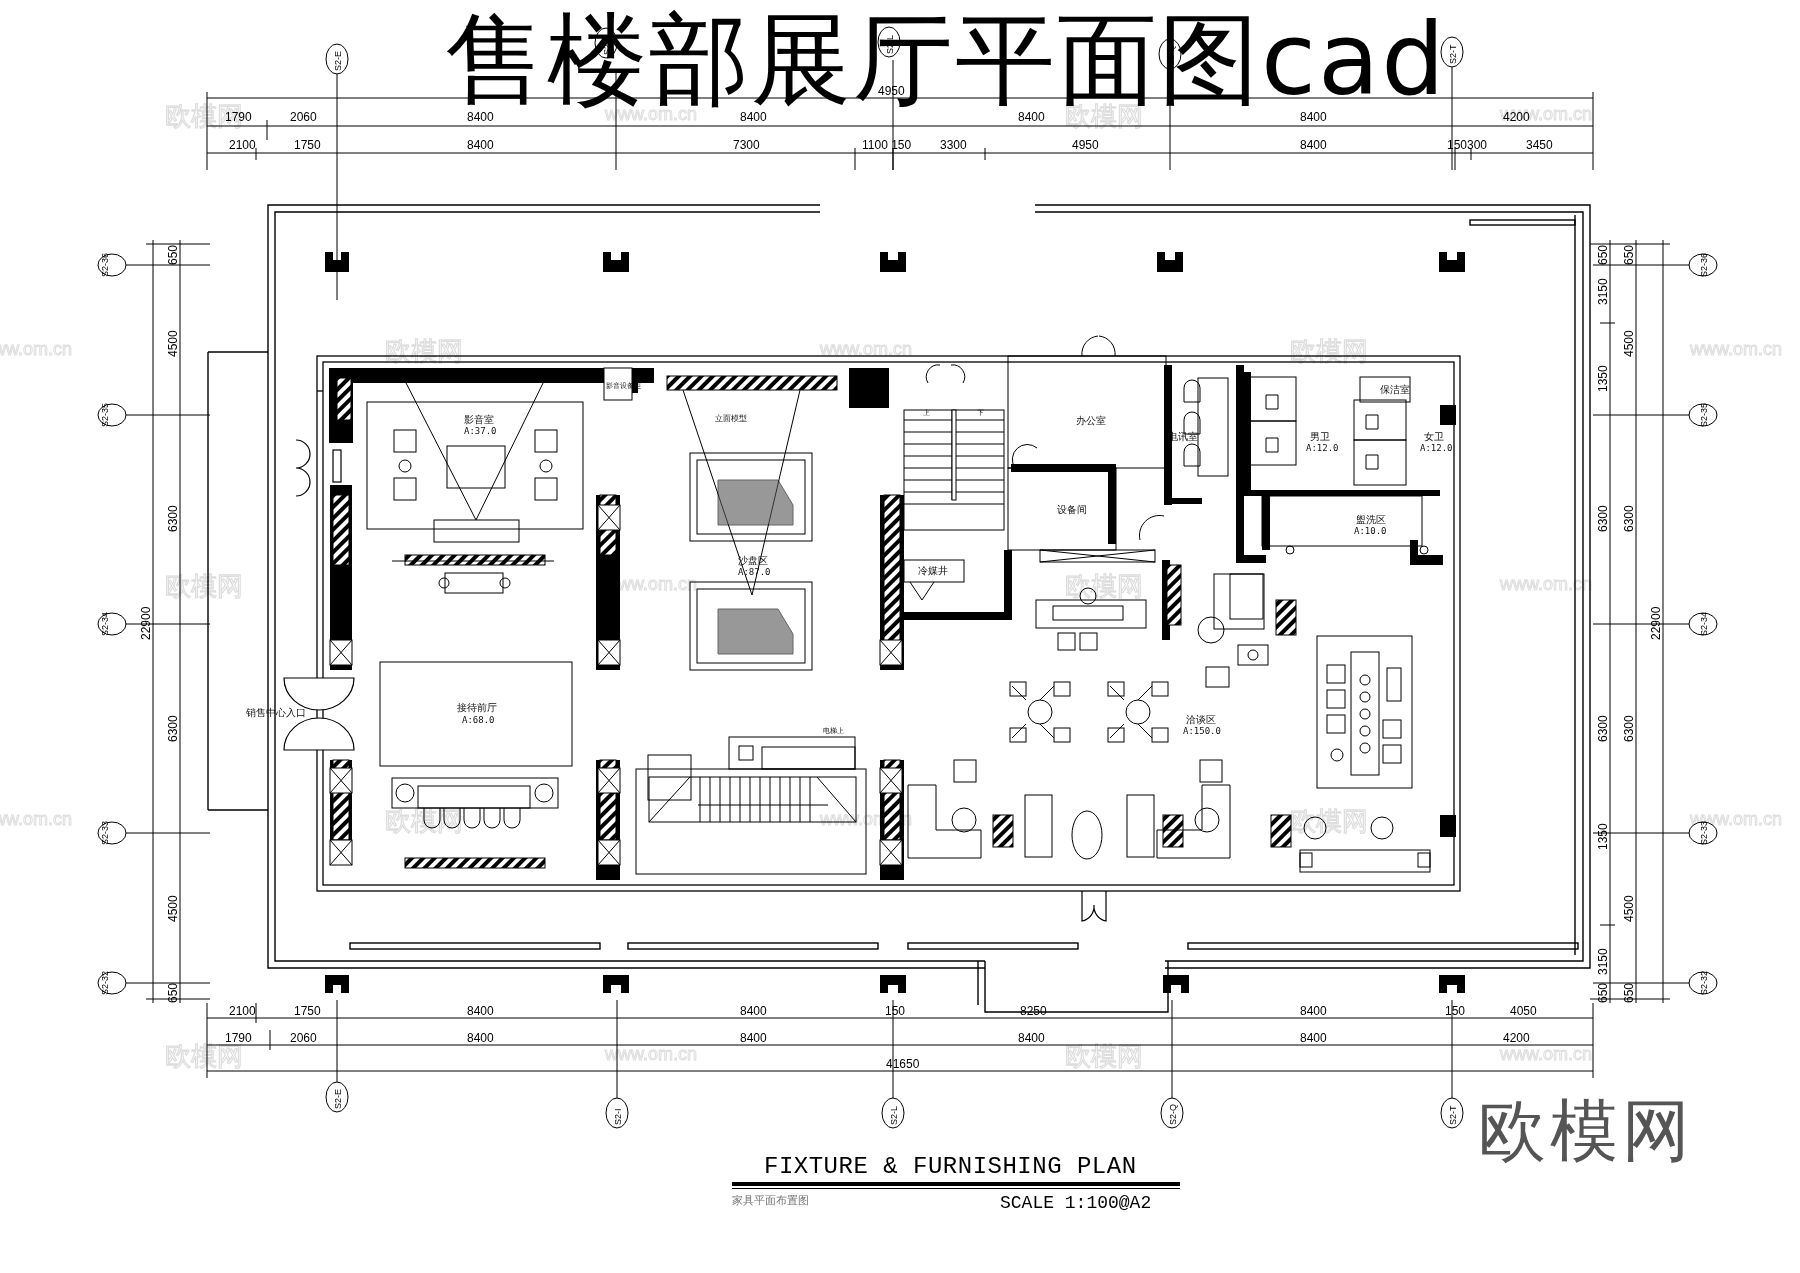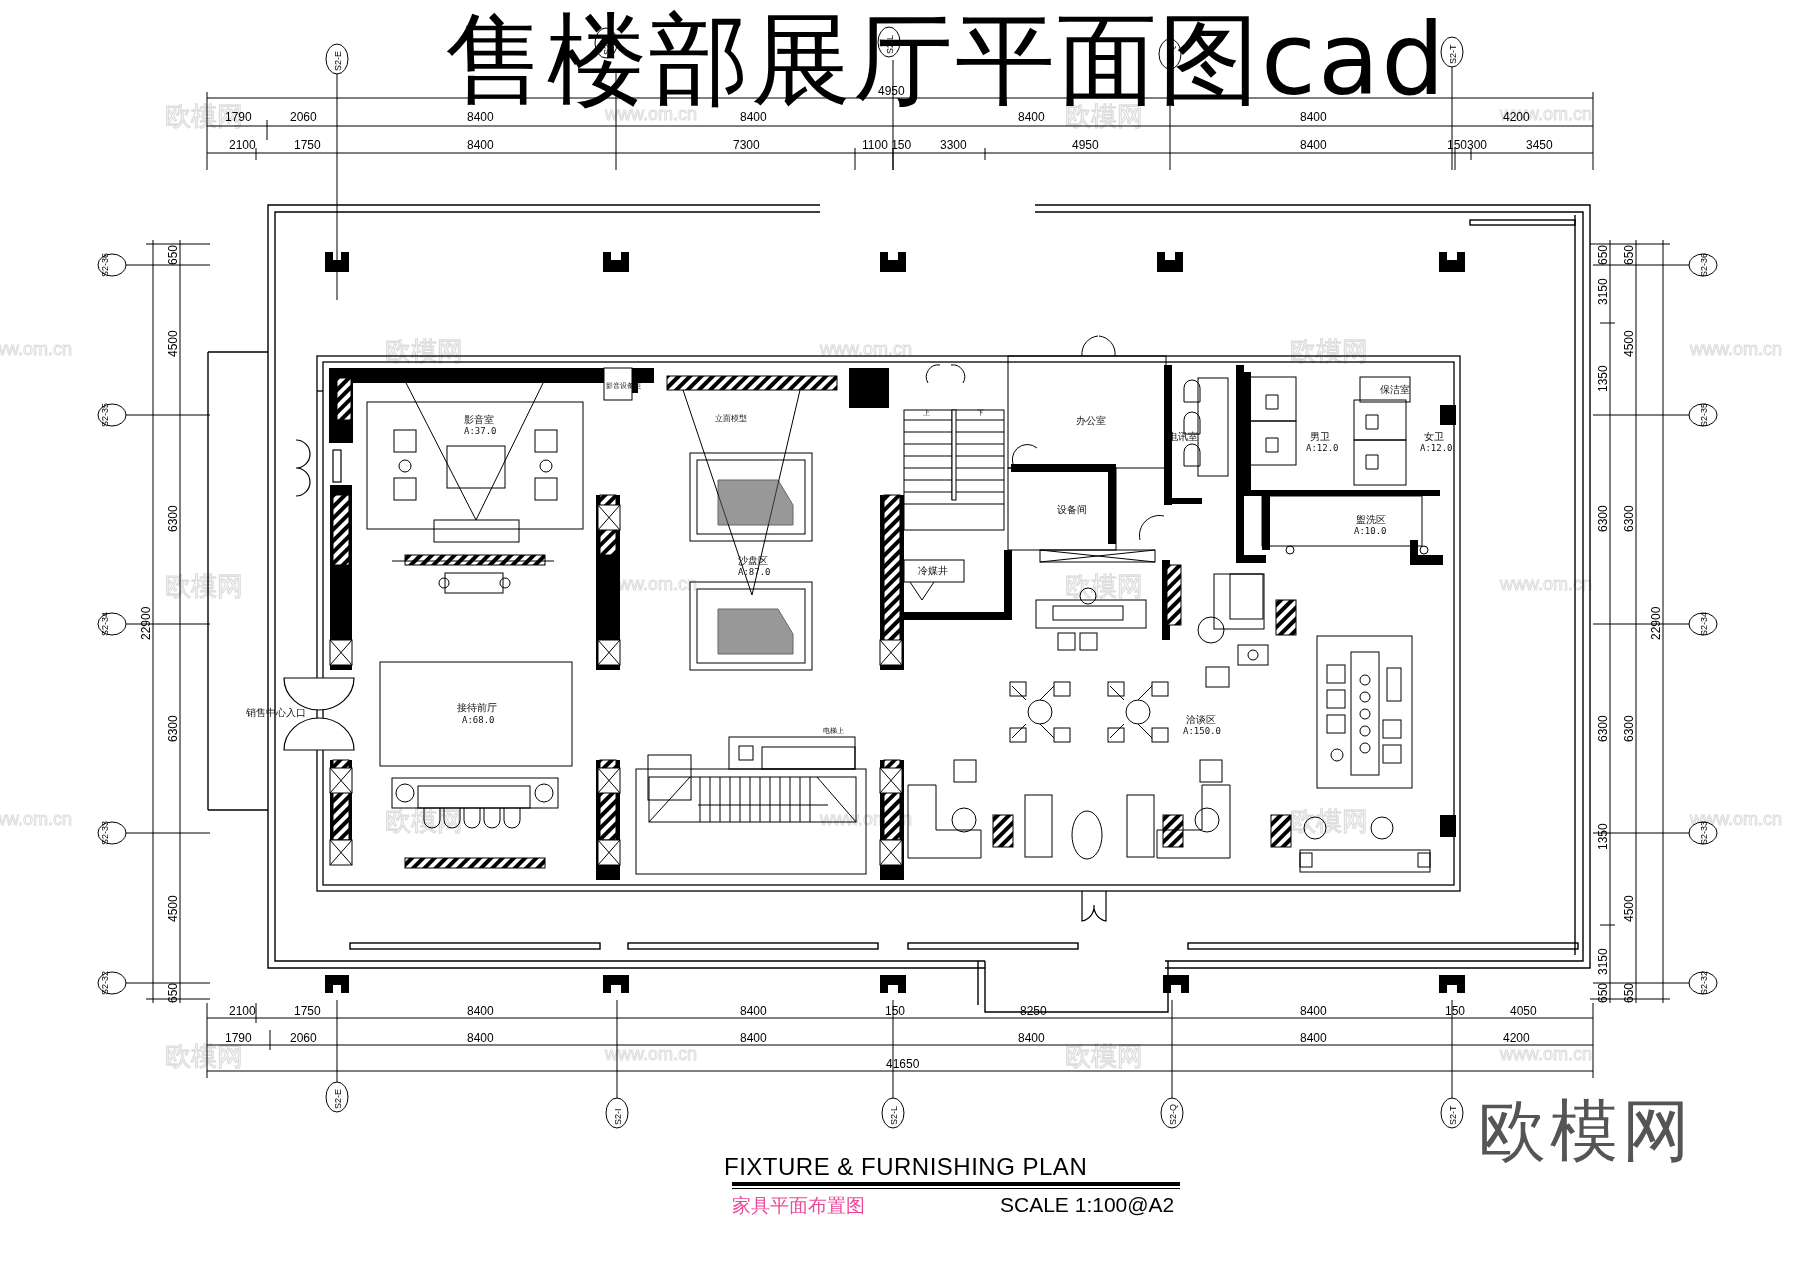--- a/index.html
+++ b/index.html
@@ -6,25 +6,25 @@
   body{width:1800px;height:1273px;position:relative;overflow:hidden;font-family:"DejaVu Sans",sans-serif;}
   #plan{position:absolute;left:0;top:0;width:1800px;height:1273px;}
   .title{position:absolute;left:445px;top:10px;font-family:"DejaVu Sans",sans-serif;font-size:100px;font-weight:normal;color:#000;letter-spacing:2px;line-height:1;white-space:nowrap;}
   .dim{font-family:"Liberation Sans Narrow","Liberation Sans",sans-serif;font-size:12px;fill:#000;}
   .dimv{font-family:"Liberation Sans",sans-serif;font-size:12px;fill:#000;}
   .room{font-family:"DejaVu Sans",sans-serif;font-size:10px;fill:#111;}
   .area{font-family:"DejaVu Sans Mono",monospace;font-size:9px;fill:#111;}
   .axis{font-family:"Liberation Sans",sans-serif;font-size:9px;fill:#000;}
   .wm{font-family:"DejaVu Sans",sans-serif;font-size:26px;fill:none;stroke:#ddd;stroke-width:1.2;}
   .wmurl{font-family:"Liberation Sans",sans-serif;font-size:18px;fill:none;stroke:#ddd;stroke-width:1;}
-  .plan-title{position:absolute;left:724px;top:1153px;font-family:Liberation Sans, sans-serif;font-size:24px;color:#000;letter-spacing:0.5px;white-space:nowrap;}
+  .plan-title{position:absolute;left:764px;top:1153px;font-family:Liberation Mono, monospace;font-size:24px;color:#000;letter-spacing:0.5px;white-space:nowrap;}
   .plan-rule1{position:absolute;left:732px;top:1182px;width:448px;height:4px;background:#000;}
   .plan-rule2{position:absolute;left:732px;top:1188px;width:448px;height:1px;background:#000;}
-  .plan-sub{position:absolute;left:732px;top:1193px;font-family:Liberation Mono, monospace;font-size:19px;color:#ec4899;white-space:nowrap;}
-  .plan-scale{position:absolute;left:1000px;top:1193px;font-family:Liberation Sans, sans-serif;font-size:21px;color:#000;white-space:nowrap;}
+  .plan-sub{position:absolute;left:732px;top:1193px;font-family:Liberation Mono, monospace;font-size:11px;color:#737373;white-space:nowrap;}
+  .plan-scale{position:absolute;left:1000px;top:1193px;font-family:Liberation Mono, monospace;font-size:18px;color:#000;white-space:nowrap;}
   .brand{position:absolute;left:1478px;top:1086px;font-family:"DejaVu Sans",sans-serif;font-size:68px;color:#555;white-space:nowrap;letter-spacing:4px;}
 </style>
 </head>
 <body>
 
 <svg id="plan" viewBox="0 0 1800 1273" xmlns="http://www.w3.org/2000/svg">
   <defs>
     <pattern id="hatch" patternUnits="userSpaceOnUse" width="8" height="8" patternTransform="rotate(45)">
       <rect width="8" height="8" fill="#fff"></rect>
       <rect width="4" height="8" fill="#000"></rect>

